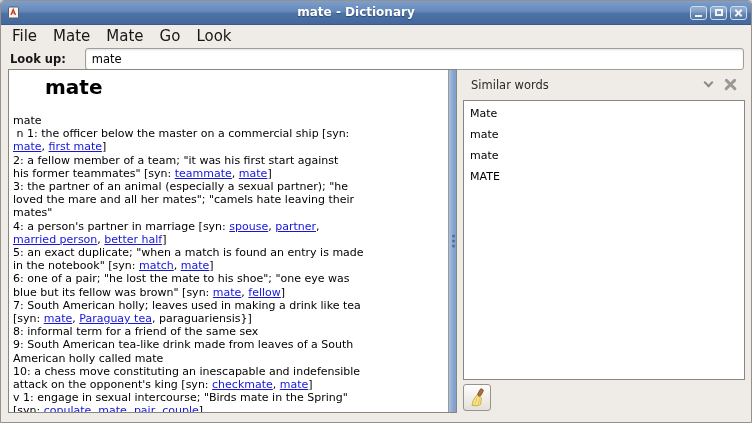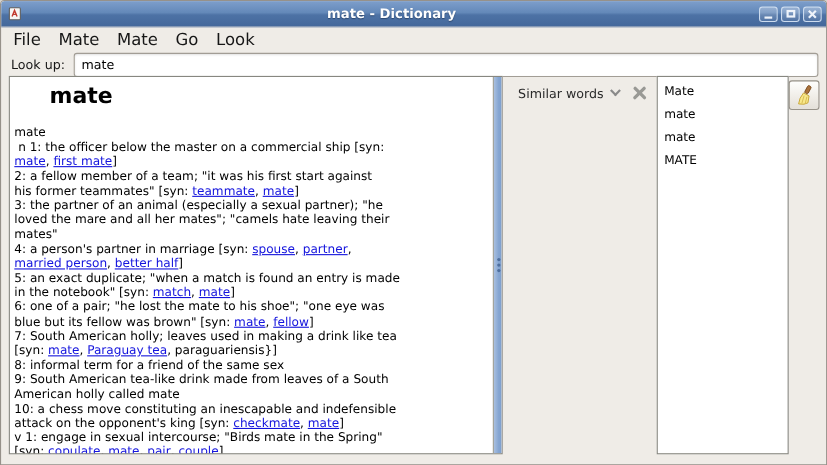--- a/index.html
+++ b/index.html
@@ -42,21 +42,21 @@
   .glyph-x::after  { transform:rotate(-45deg); }
 
   
   .menubar { height:21px; display:flex; align-items:center; padding-left:3px; }
   .menu-item {
     font-size:15px; color:#171717; padding:3px 8px 3px 8px; cursor:default;
   }
 
   
   .lookup-row { height:26px; display:flex; align-items:center; padding:0 7px 0 9px; }
-  .lookup-label { font-size:11.5px; color:#171717; margin-right:8px; white-space:nowrap; }
+  .lookup-label { font-size:11.5px; color:#171717; margin-right:19px; white-space:nowrap;font-weight:bold; }
   .lookup-input {
     flex:1; height:22px; border:1px solid #a29d95; border-radius:3px;
     background:#ffffff; font-family:inherit; font-size:11.5px; color:#000;
     padding:0 6px; outline:none;
     box-shadow:inset 0 1px 2px rgba(0,0,0,.12);
   }
 
   
   .main {
     position:absolute; top:66px; left:0; right:0; bottom:0;
@@ -78,21 +78,21 @@
     background:linear-gradient(90deg,#a9c0e0,#86a6d2 60%,#7e9fcd);
     border-left:1px solid #9b9b93; border-radius:0;
   }
   .grip { position:absolute; left:2.5px; top:50%; transform:translateY(-50%); }
   .grip i { display:block; width:3px; height:3px; border-radius:50%;
             background:#4e6f9e; margin:2px 0; }
 
   .splitter { width:6px; flex:0 0 auto; cursor:col-resize; }
 
   
-  .sidebar { flex:1; display:flex; min-width:0; }
+  .sidebar { flex:1; display:flex; flex-direction:column; min-width:0; }
   .sidebar-header { height:31px; display:flex; align-items:center; padding:0 4px 0 8px; }
   .sidebar-title { flex:1; font-size:11.5px; color:#2a2a2a; }
   .icon-btn {
     width:22px; height:20px; display:flex; align-items:center; justify-content:center;
     cursor:default;
   }
   .chev { width:7px; height:7px; border-right:2px solid #8a8a8a;
           border-bottom:2px solid #8a8a8a; transform:rotate(45deg); margin-top:-4px; }
   .big-x { position:relative; width:13px; height:13px; }
   .big-x::before,.big-x::after {

